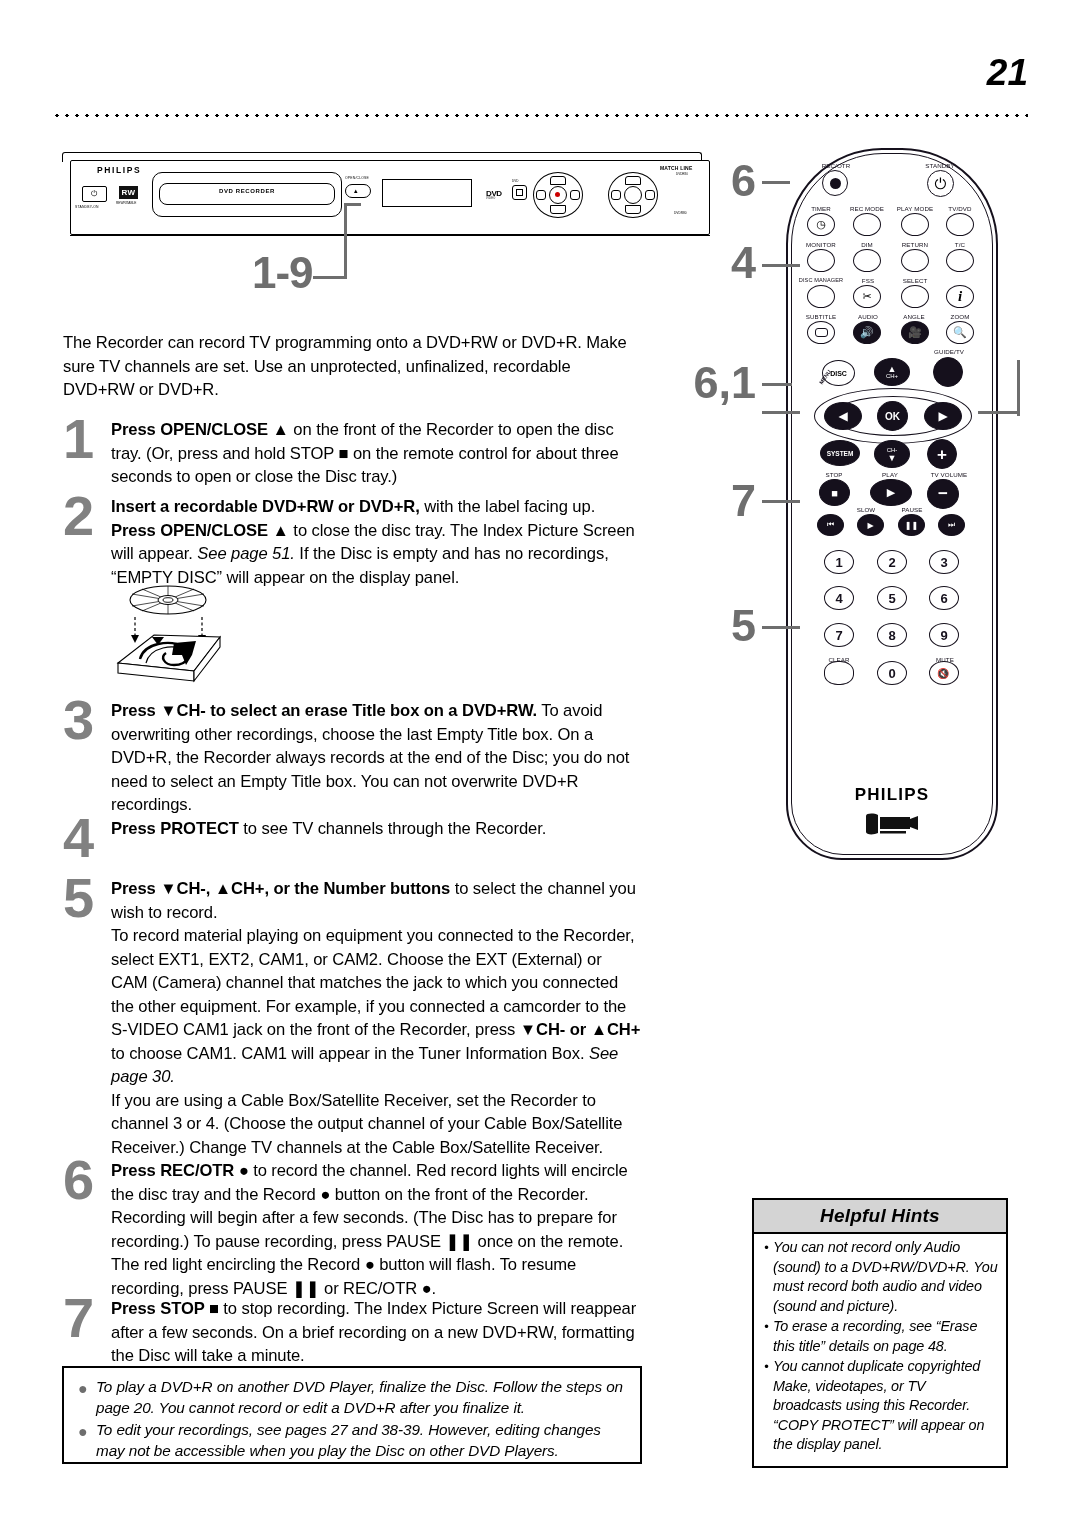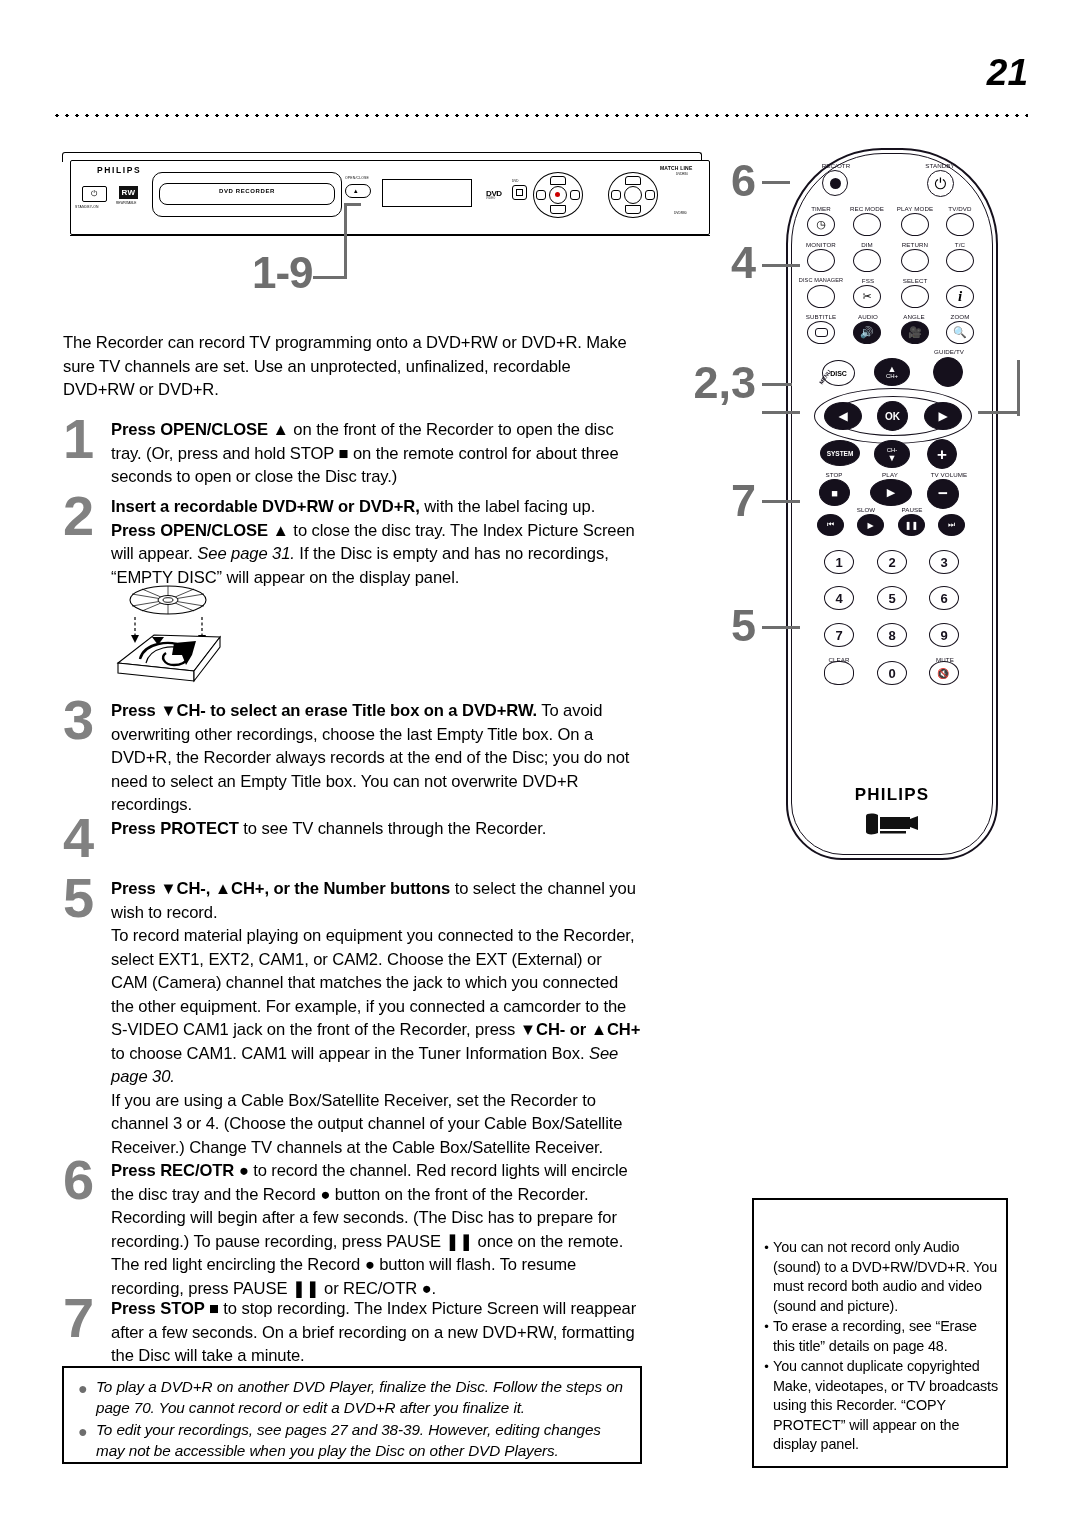--- a/index.html
+++ b/index.html
@@ -238,21 +238,21 @@
     font-size:19px; font-weight:bold; font-style:italic; letter-spacing:0.2px;
   }
   #hints-list {
     position:absolute; left:0; top:38px; width:252px; padding:0 8px 0 6px;
   }
   .hint-row { display:flex; margin-bottom:1px; }
   .hint-bullet {
     width:13px; flex:none; font-size:13px; line-height:19.5px; text-align:center;
   }
   .hint-text {
-    font-size:14.4px; line-height:19.5px; letter-spacing:-0.15px;
+    font-size:14.4px; line-height:19.5px; font-style:italic; letter-spacing:-0.15px;
   }
 </style>
 </head>
 <body>
 
 <div id="header">
   <div style="position:absolute; right:52px; top:52px; display:flex; align-items:baseline; gap:14px;">
     <span style="font-size:37px; font-weight:bold; font-style:italic;">21</span>
   </div>
   <div id="dotted-rule"></div>
@@ -314,21 +314,21 @@
 
 <div id="intro">The Recorder can record TV programming onto a DVD+RW or DVD+R. Make sure TV channels are set. Use an unprotected, unfinalized, recordable DVD+RW or DVD+R.</div>
 
 <div class="step" style="left:63px; top:414px; width:580px;">
   <div class="step-num">1</div>
   <div class="step-text"><b>Press OPEN/CLOSE ▲</b> on the front of the Recorder to open the disc tray. (Or, press and hold STOP ■ on the remote control for about three seconds to open or close the Disc tray.)</div>
 </div>
 
 <div class="step" style="left:63px; top:491px; width:580px;">
   <div class="step-num">2</div>
-  <div class="step-text"><b>Insert a recordable DVD+RW or DVD+R,</b> with the label facing up. <b>Press OPEN/CLOSE ▲</b> to close the disc tray. The Index Picture Screen will appear. <i>See page 31.</i> If the Disc is empty and has no recordings, “EMPTY DISC” will appear on the display panel.</div>
+  <div class="step-text"><b>Insert a recordable DVD+RW or DVD+R,</b> with the label facing up. <b>Press OPEN/CLOSE ▲</b> to close the disc tray. The Index Picture Screen will appear. <i>See page 51.</i> If the Disc is empty and has no recordings, “EMPTY DISC” will appear on the display panel.</div>
 </div>
 
 <div id="disc-illustration">
   <svg width="150" height="105" viewBox="0 0 150 105">
     <ellipse cx="60" cy="15" rx="38" ry="14" fill="#fff" stroke="#000" stroke-width="1.1"></ellipse>
     <line x1="60" y1="1" x2="60" y2="29" stroke="#000" stroke-width="0.7"></line>
     <line x1="24" y1="9" x2="96" y2="21" stroke="#000" stroke-width="0.7"></line>
     <line x1="24" y1="21" x2="96" y2="9" stroke="#000" stroke-width="0.7"></line>
     <line x1="34" y1="4" x2="86" y2="26" stroke="#000" stroke-width="0.7"></line>
     <line x1="34" y1="26" x2="86" y2="4" stroke="#000" stroke-width="0.7"></line>
@@ -370,21 +370,21 @@
 </div>
 
 <div class="step" style="left:63px; top:1293px; width:580px;">
   <div class="step-num">7</div>
   <div class="step-text"><b>Press STOP ■</b> to stop recording. The Index Picture Screen will reappear after a few seconds. On a brief recording on a new DVD+RW, formatting the Disc will take a minute.</div>
 </div>
 
 <div id="notes-box">
   <div class="note-row" style="top:8px;">
     <div class="note-bullet">●</div>
-    <div class="note-text">To play a DVD+R on another DVD Player, finalize the Disc. Follow the steps on page 70. You cannot record or edit a DVD+R after you finalize it.</div>
+    <div class="note-text">To play a DVD+R on another DVD Player, finalize the Disc. Follow the steps on page 20. You cannot record or edit a DVD+R after you finalize it.</div>
   </div>
   <div class="note-row" style="top:51px;">
     <div class="note-bullet">●</div>
     <div class="note-text">To edit your recordings, see pages 27 and 38-39. However, editing changes may not be accessible when you play the Disc on other DVD Players.</div>
   </div>
 </div>
 
 <div id="remote">
   <div class="remote-shell"></div>
   <div class="remote-shell-inner"></div>
@@ -540,33 +540,36 @@
     <path d="M46,7 L54,4 L54,18 L46,15 Z" fill="#111"></path>
   </svg>
 </div>
 
 <div class="big-callout" style="left:706px; top:158px; width:50px;">6</div>
 <div class="callout-dash" style="left:762px; top:181px; width:28px;"></div>
 
 <div class="big-callout" style="left:706px; top:240px; width:50px;">4</div>
 <div class="callout-dash" style="left:762px; top:264px; width:38px;"></div>
 
-<div class="big-callout" style="left:690px; top:360px; width:66px;">2,3</div>
+<div class="big-callout" style="left:690px; top:360px; width:66px;">6,1</div>
 <div class="callout-dash" style="left:762px; top:383px; width:30px;"></div>
 <div class="callout-dash" style="left:762px; top:411px; width:38px;"></div>
 <div class="callout-dash" style="left:978px; top:411px; width:42px;"></div>
 <div class="callout-dash" style="left:1017px; top:360px; width:3px; height:56px;"></div>
 
 <div class="big-callout" style="left:706px; top:478px; width:50px;">7</div>
 <div class="callout-dash" style="left:762px; top:500px; width:38px;"></div>
 
 <div class="big-callout" style="left:706px; top:603px; width:50px;">5</div>
 <div class="callout-dash" style="left:762px; top:626px; width:38px;"></div>
 
 <div id="hints-box">
+  <div id="hints-header">
+    <span id="hints-title">Helpful Hints</span>
+  </div>
   <div id="hints-list">
     <div class="hint-row">
       <div class="hint-bullet">•</div>
       <div class="hint-text">You can not record only Audio (sound) to a DVD+RW/DVD+R. You must record both audio and video (sound and picture).</div>
     </div>
     <div class="hint-row">
       <div class="hint-bullet">•</div>
       <div class="hint-text">To erase a recording, see “Erase this title” details on page 48.</div>
     </div>
     <div class="hint-row">

